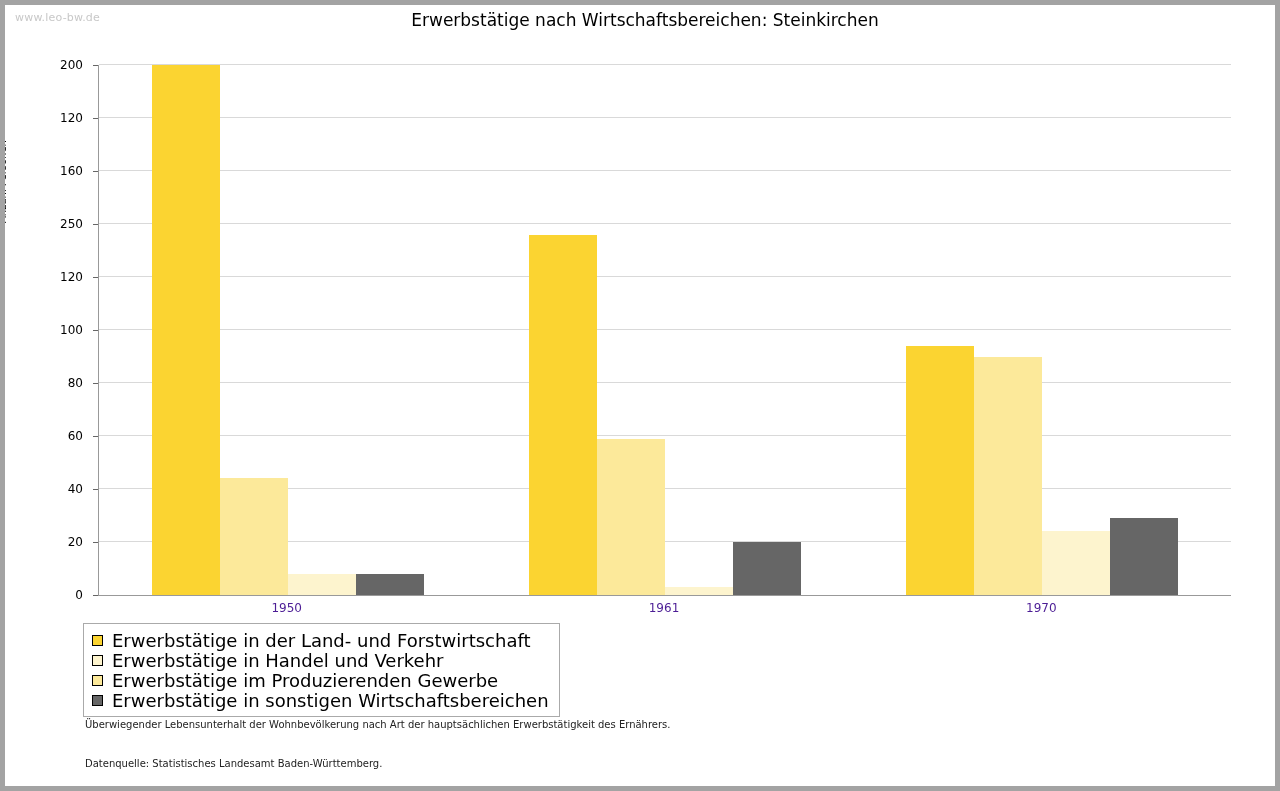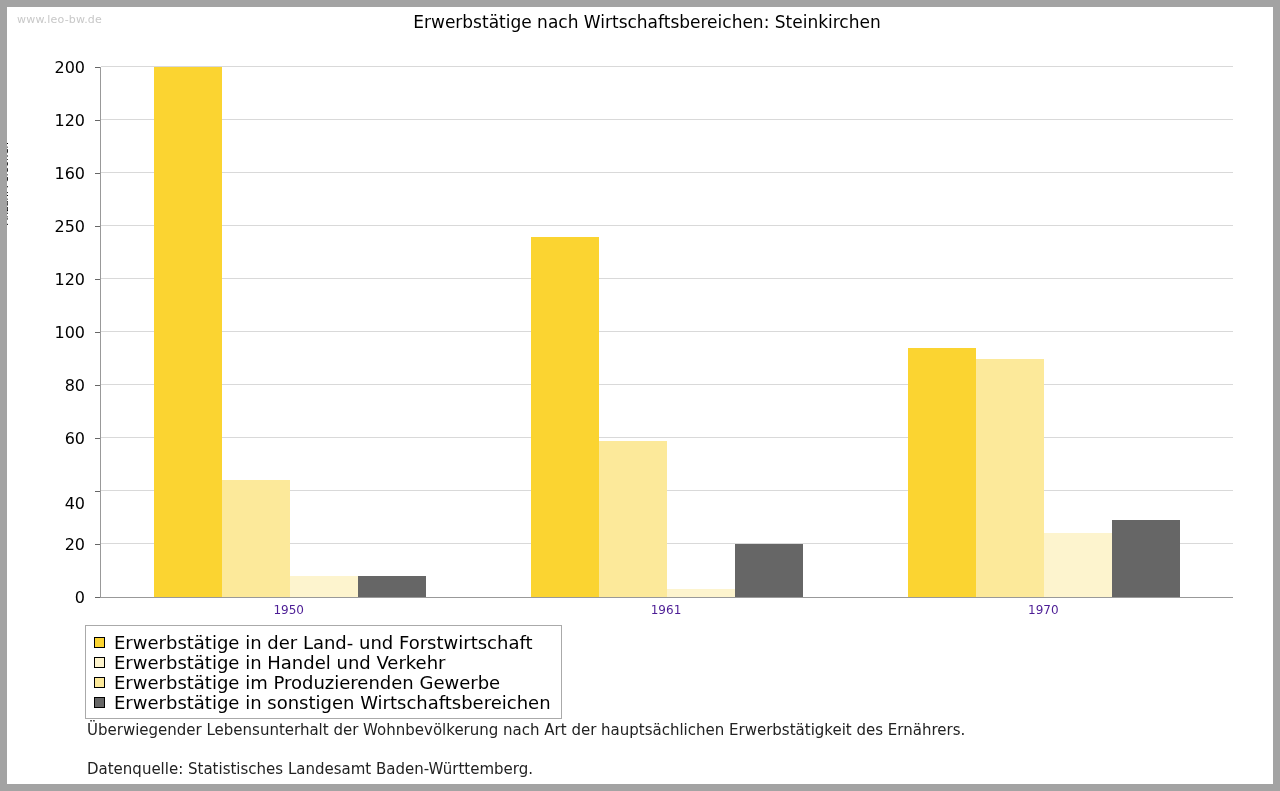--- a/index.html
+++ b/index.html
@@ -8,21 +8,21 @@
     background: #ffffff;
   }
   body {
     font-family: "DejaVu Sans", sans-serif;
   }
   #page {
     position: relative;
     width: 1280px;
     height: 791px;
     background: #ffffff;
-    border: 7px solid #a3a3a3;
+    border: 5px solid #a3a3a3;
     box-sizing: border-box;
     overflow: hidden;
   }
   
   .watermark {
     position: absolute;
     left: 10px;
     top: 6px;
     font-size: 11px;
     color: #c8c8c8;
@@ -59,21 +59,21 @@
   .ylabels {
     position: absolute;
     left: 0;
     top: 60px;
     width: 86px;
     height: 530px;
   }
   .ylabels span {
     position: absolute;
     right: 8px;
-    font-size: 16px;
+    font-size: 12px;
     color: #000;
     transform: translateY(-50%);
     white-space: nowrap;
   }
   .ytick-mark {
     position: absolute;
     left: 88px;
     width: 5px;
     height: 1px;
     background: #666;
@@ -128,21 +128,21 @@
   }
   .legend-text {
     font-size: 18px;
     color: #000;
     white-space: nowrap;
   }
   
   .footnote {
     position: absolute;
     left: 80px;
-    font-size: 15px;
+    font-size: 10px;
     color: #222222;
     white-space: nowrap;
   }
   .fn1 { top: 714px; }
   .fn2 { top: 728px; }
   .fn3 { top: 753px; }
 </style>
 </head>
 <body>
 
@@ -150,21 +150,21 @@
 
   <div class="watermark">www.leo-bw.de</div>
 
   <div class="chart-title">Erwerbstätige nach Wirtschaftsbereichen: Steinkirchen</div>
 
   <div class="axis-title" style="top:218px;">Anzahl Personen</div>
 
   <div class="ylabels" id="ylabels">
       <span style="top: 530px;">0</span>
       <span style="top: 477px;">20</span>
-      <span style="top: 436px; margin-left: 12px;">40</span>
+      <span style="top: 424px; margin-left: 12px;">40</span>
       <span style="top: 371px;">60</span>
       <span style="top: 318px;">80</span>
       <span style="top: 265px;">100</span>
       <span style="top: 212px;">120</span>
       <span style="top: 159px;">250</span>
       <span style="top: 106px;">160</span>
       <span style="top: 53px;">120</span>
       <span style="top: 0px;">200</span>
     </div>
 

